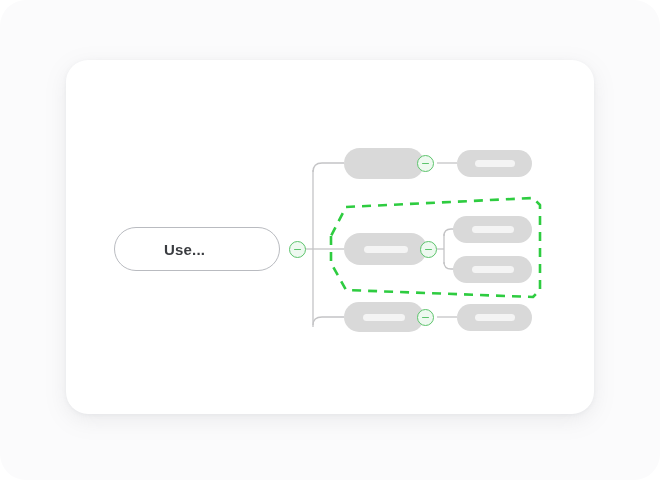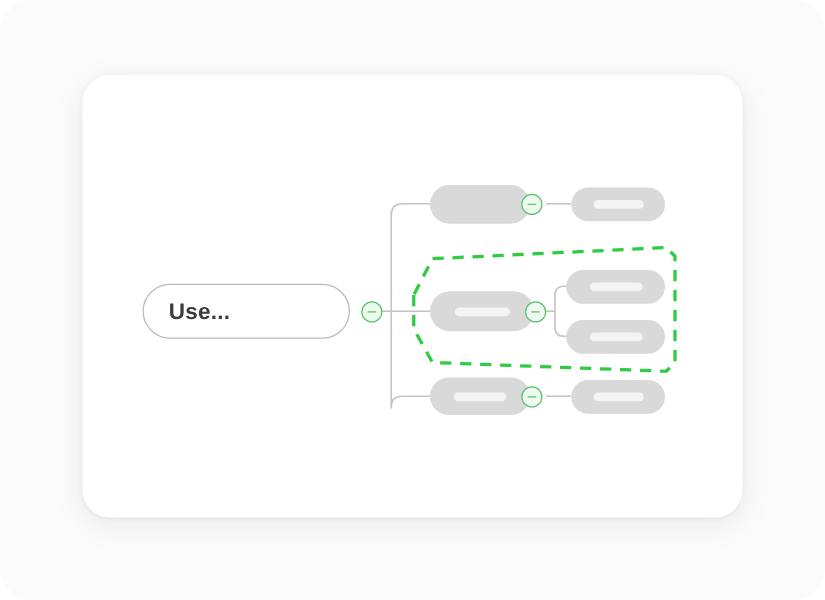--- a/index.html
+++ b/index.html
@@ -52,24 +52,25 @@
     height: 44px;
     border: 1.6px solid #b9bbc0;
     border-radius: 22px;
     background: #ffffff;
     box-sizing: border-box;
     display: flex;
     align-items: center;
     padding-left: 20px;
   }
   .root-label {
-    font-size: 18px;
+    font-size: 15px;
     font-weight: bold;
     color: #3a3c40;
     letter-spacing: 0.2px;
+    margin-left: 29px;
   }
 
   
   .node {
     position: absolute;
     background: #d9d9d9;
     border-radius: 17px;
     box-sizing: border-box;
     display: flex;
     align-items: center;

